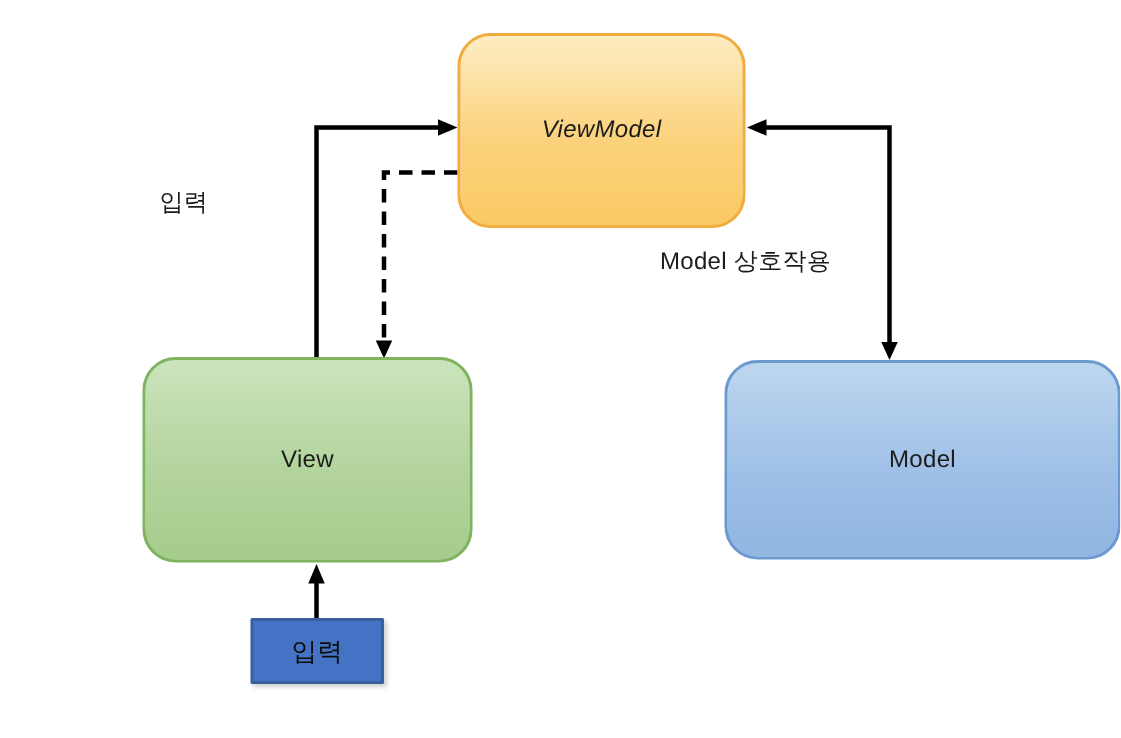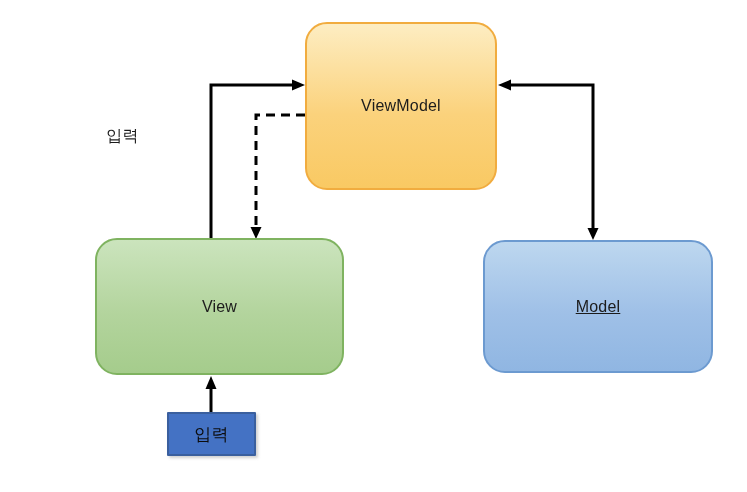--- a/index.html
+++ b/index.html
@@ -43,43 +43,43 @@
     justify-content: center;
     box-sizing: border-box;
     color: #1c1c1c;
     font-size: 16px;
     letter-spacing: 0.2px;
   }
   .node-viewmodel {
     left: 305px;
     top: 22px;
     width: 192px;
-    height: 168px;
+    height: 130px;
     border-radius: 22px;
     background: linear-gradient(180deg, #FDEDC2 0%, #FBD27C 55%, #F9C963 100%);
     border: 2px solid #F1AC3F;
+    font-style: italic;
   }
   .node-view {
     left: 95px;
     top: 238px;
-    width: 249px;
+    width: 220px;
     height: 137px;
     border-radius: 22px;
     background: linear-gradient(180deg, #CBE4BD 0%, #B3D49D 55%, #A5CC8C 100%);
     border: 2px solid #7FB360;
   }
   .node-model {
     left: 483px;
     top: 240px;
-    width: 230px;
+    width: 264px;
     height: 133px;
     border-radius: 22px;
     background: linear-gradient(180deg, #BDD7EF 0%, #9FC0E7 55%, #90B6E2 100%);
     border: 2px solid #6C9AD0;
-    text-decoration: underline;
   }
   .node-input {
     left: 167px;
     top: 412px;
     width: 89px;
     height: 44px;
     border-radius: 1px;
     background: #4472C4;
     border: 2px solid #3A5F9E;
     box-shadow: 2px 2px 3px rgba(120,120,120,0.35);
@@ -152,14 +152,15 @@
 
   <div class="node node-input">
     <span>입력</span>
   </div>
 
   <div class="edge-label label-input-event">
     <div>입력</div>
   </div>
 
 
+  <div class="edge-label label-model-interaction">Model 상호작용</div>
 
 </div>
 
 </body></html>

